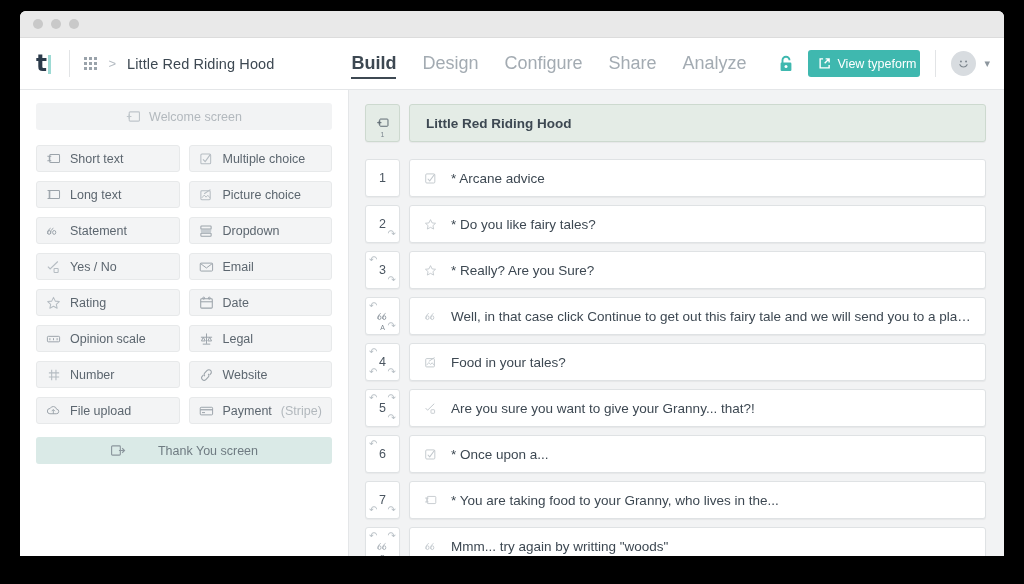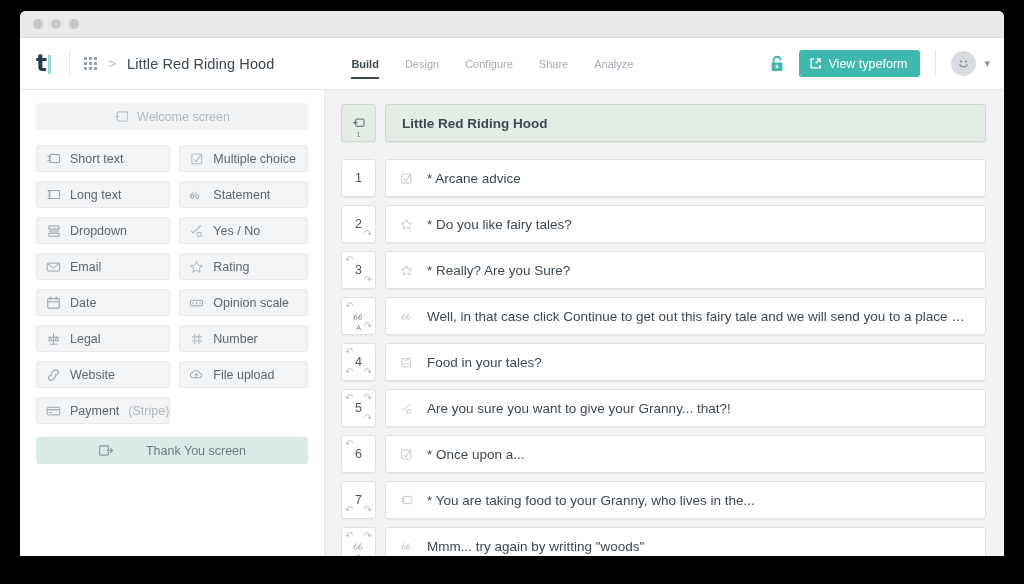--- a/index.html
+++ b/index.html
@@ -52,50 +52,50 @@
   }
   .hdr-sep { width: 1px; height: 27px; background: #e2e4e6; margin: 0 14px; }
   .grid-icon { display: grid; grid-template-columns: repeat(3, 3px);
     grid-template-rows: repeat(3, 3px); gap: 2px; cursor: pointer; }
   .grid-icon i { background: #9aa3ab; display: block; width: 3px; height: 3px; }
   .chev-right { color: #b4bbc2; font-size: 13px; margin: 0 11px 0 12px; }
   .formtitle { font-size: 14.5px; color: #3d4852; letter-spacing: .1px; }
 
   .tabs { display: flex; align-items: center; gap: 26px; margin-left: 77px; height: 52px; }
   .tab {
-    font-size: 11px; color: #a3abb2; cursor: pointer;
+    font-size: 18px; color: #a3abb2; cursor: pointer;
     height: 52px; display: flex; align-items: center; position: relative;
   }
   .tab.active { color: #3d4852; font-weight: 600; }
   .tab.active::after {
     content: ""; position: absolute; left: 0; right: 0; bottom: 11px;
     height: 2px; background: #3d4852;
   }
 
   .hdr-right { margin-left: auto; display: flex; align-items: center; }
   .lock-icon { margin-right: 14px; display: flex; cursor: pointer; }
   .btn-view {
     background: #3fb8af; color: #fff; border: none; border-radius: 3px;
-    height: 27px; padding: 0 13px 0 10px;
+    height: 27px; padding: 0 4px 0 10px;
     font-size: 12.5px; font-family: "Liberation Sans", sans-serif;
     display: flex; align-items: center; gap: 7px; cursor: pointer;
   }
   .hdr-sep2 { width: 1px; height: 27px; background: #e2e4e6; margin: 0 15px; }
   .avatar {
     width: 25px; height: 25px; border-radius: 50%; background: #d8dce0;
     display: flex; align-items: center; justify-content: center; cursor: pointer;
   }
   .chev-down { color: #8d969e; font-size: 11px; margin-left: 8px; cursor: pointer; }
 
   
   .appbody { display: flex; height: 466px; background: #fff; }
 
   
   .sidebar {
-    width: 305px; background: #fff; border-right: 1px solid #e4e6e8;
+    width: 329px; background: #fff; border-right: 1px solid #e4e6e8;
     padding: 13px 16px 0 16px; flex-shrink: 0;
   }
   .screen-btn {
     height: 27px; border-radius: 3px; background: #f2f3f4;
     display: flex; align-items: center; justify-content: center; gap: 8px;
     font-size: 12.5px; color: #b3b9be; cursor: pointer; margin-bottom: 15px;
   }
   .screen-btn.thanks { background: #daeae7; color: #6f7b82; margin-top: 13px; gap: 32px; }
   .types { display: grid; grid-template-columns: 1fr 1fr; gap: 9px 9px; }
   .type-btn {
@@ -247,20 +247,30 @@
 
         <div class="type-btn">
             <span class="ic">
               <svg width="15" height="13" viewBox="0 0 16 14">
                 <rect x="4" y="2.6" width="10.5" height="8.8" rx="1" fill="none" stroke="#9ba3aa" stroke-width="1.1"></rect>
                 <path d="M1.6 2.8h3.6M3.4 2.8v8.6M1.6 11.4h3.6" stroke="#9ba3aa" stroke-width="1.1"></path>
               </svg>
             </span>
             <span>Long text</span>
           </div>
+        <div class="type-btn">
+            <span class="ic">
+              <svg width="14" height="14" viewBox="0 0 15 15">
+                <rect x="2" y="3" width="10" height="9.6" rx="1" fill="none" stroke="#b5bcc2" stroke-width="1.1"></rect>
+                <path d="M3 10.6l2.6-3 2 2.2 1.8-2 2.4 2.8" fill="none" stroke="#b5bcc2" stroke-width="1"></path>
+                <path d="M5.6 6.2l6.6-4.4" stroke="#b5bcc2" stroke-width="1.1"></path>
+              </svg>
+            </span>
+            <span>Picture choice</span>
+          </div>
 
         <div class="type-btn">
             <span class="ic">
               <svg width="16" height="12" viewBox="0 0 17 12">
                 <path d="M2 9.4c0-3 .6-5.2 3.2-6.6M5.2 9.4c0-3 .6-5.2 3.2-6.6" fill="none" stroke="#9ba3aa" stroke-width="1.1"></path>
                 <ellipse cx="3.5" cy="7.6" rx="1.8" ry="2.2" fill="none" stroke="#9ba3aa" stroke-width="1.1"></ellipse>
                 <ellipse cx="9.3" cy="7.6" rx="1.8" ry="2.2" fill="none" stroke="#9ba3aa" stroke-width="1.1"></ellipse>
               </svg>
             </span>
             <span>Statement</span>

